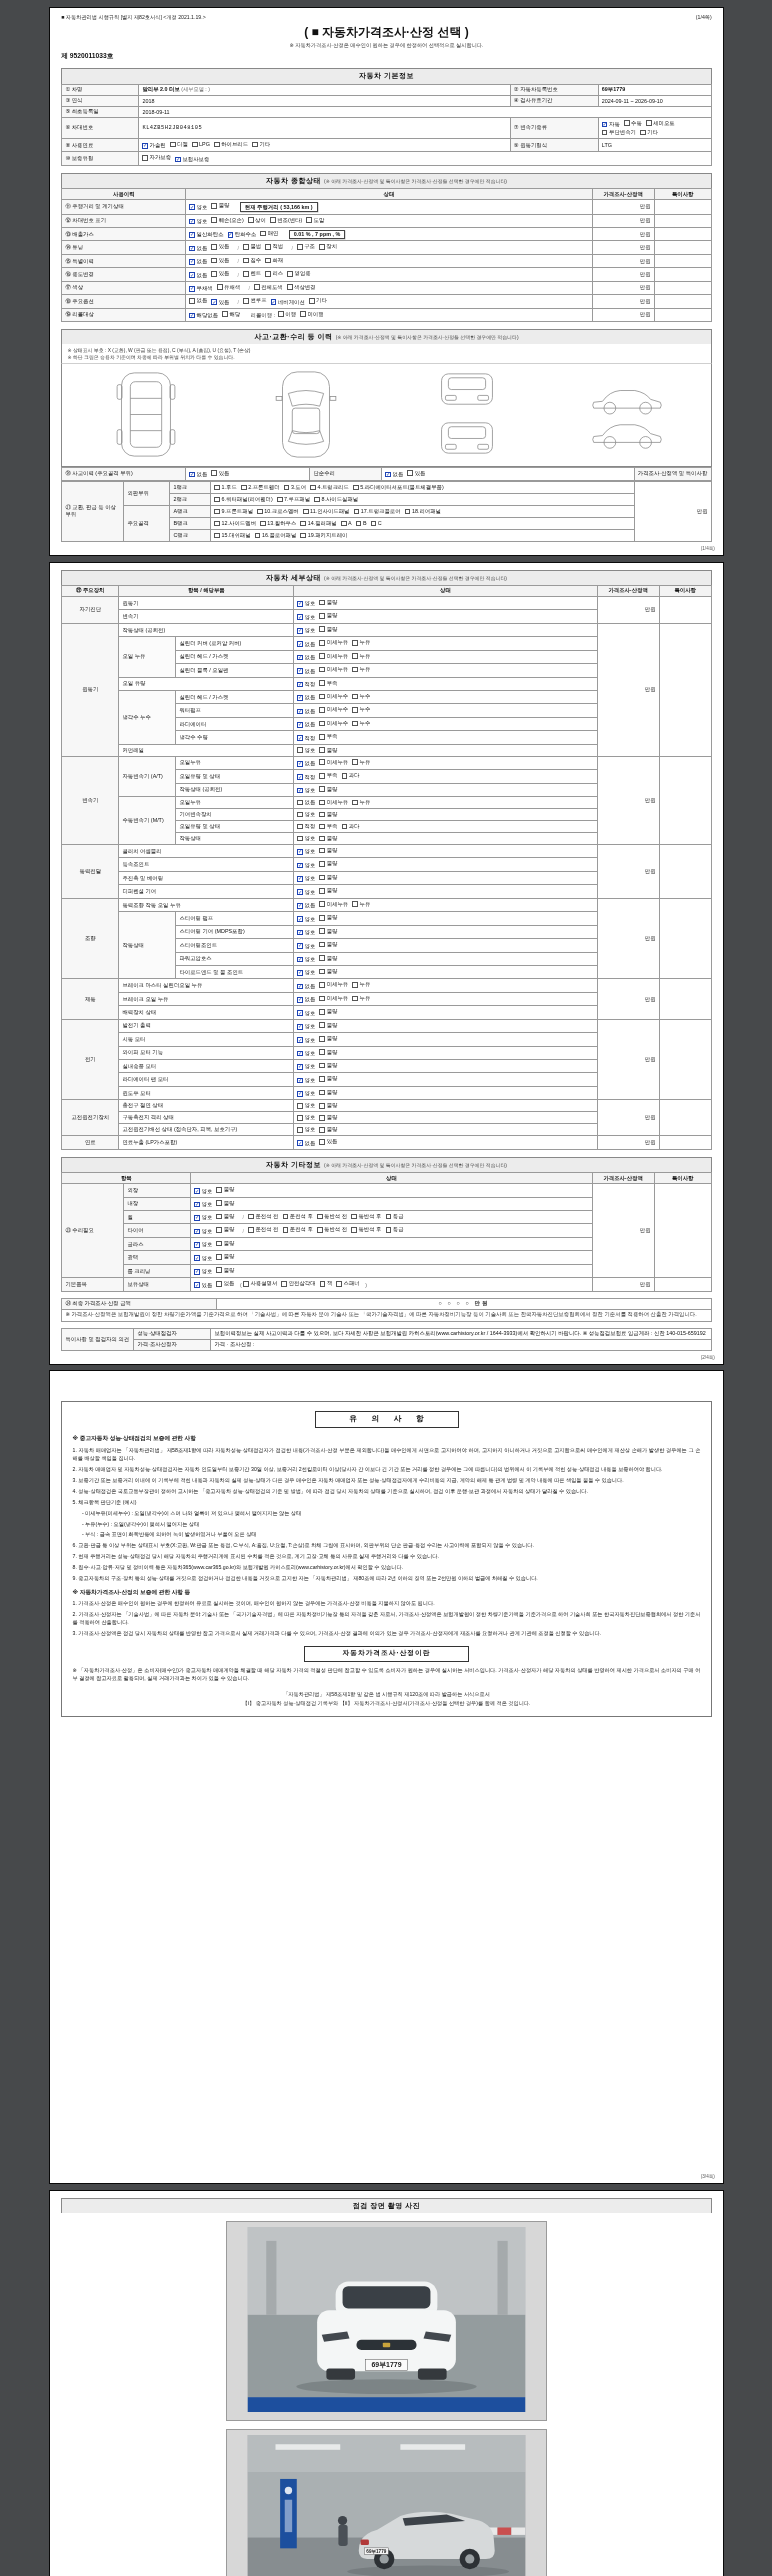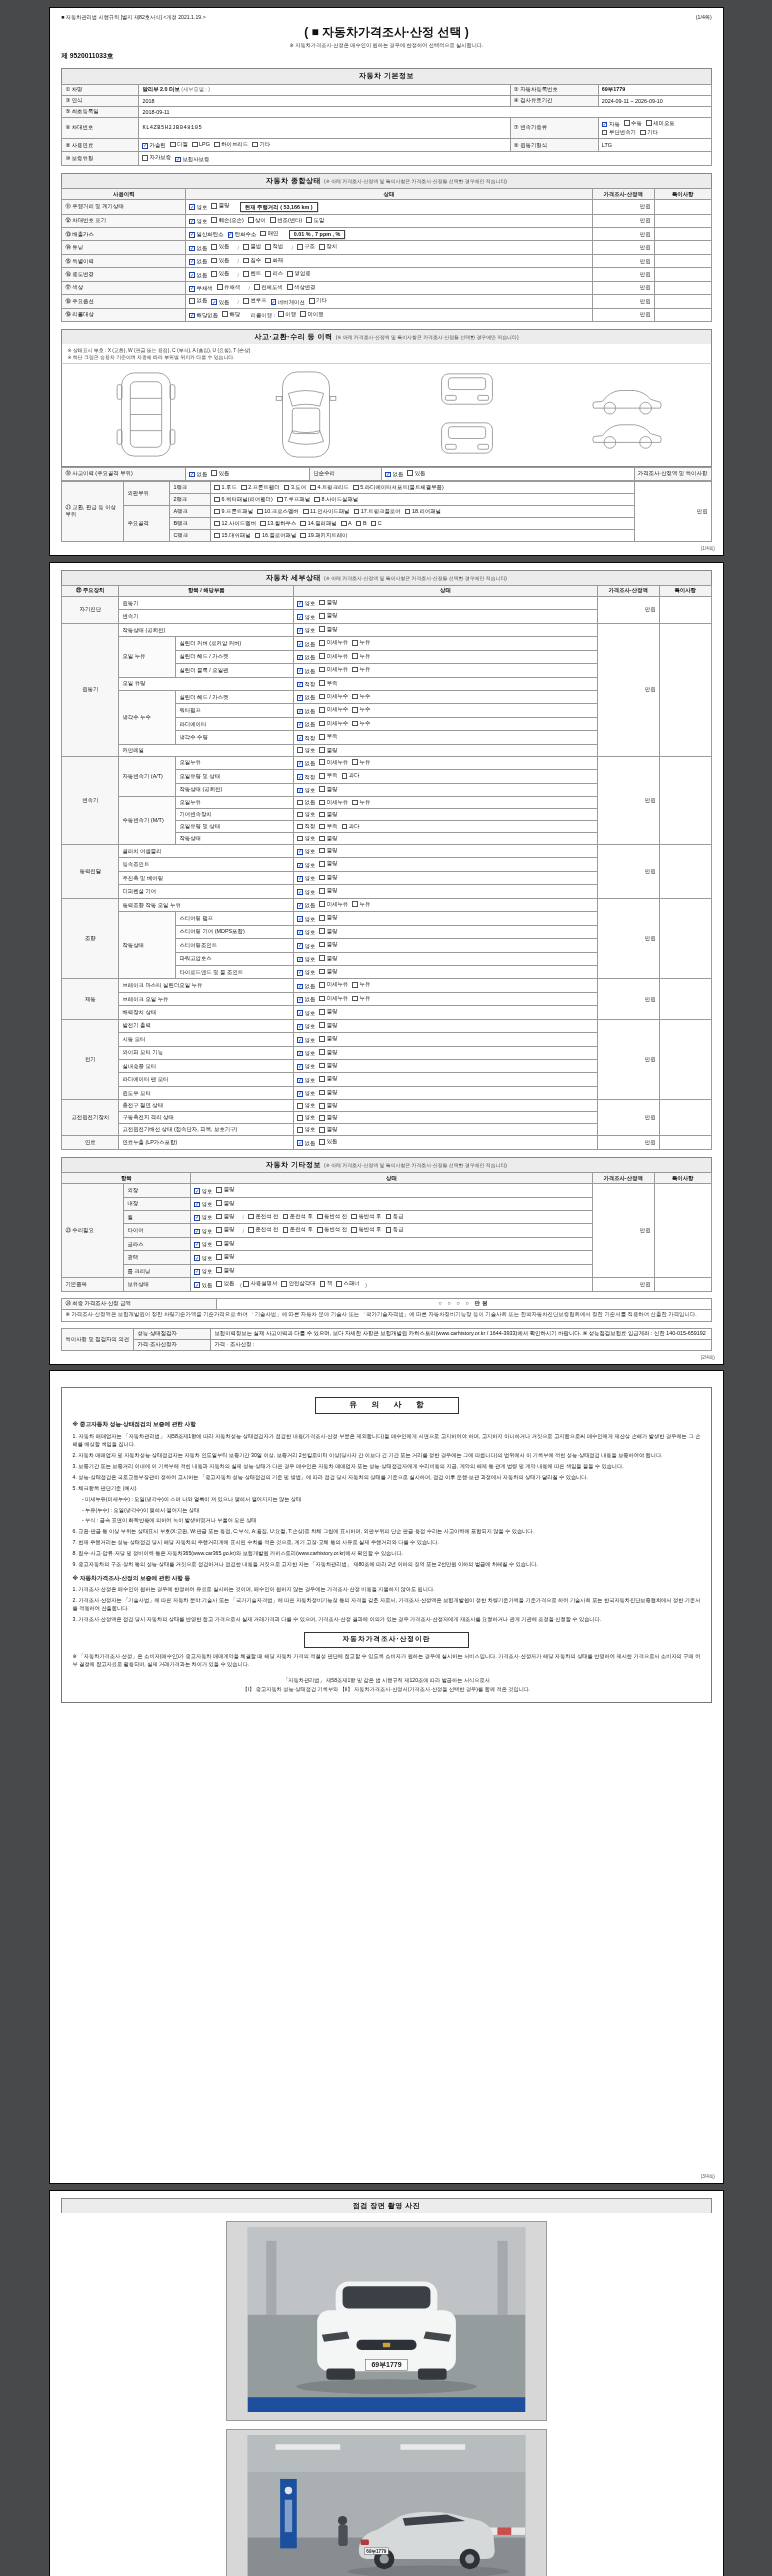--- a/index.html
+++ b/index.html
@@ -34,21 +34,21 @@
 .extra{display:inline-block;border:0.5px solid #444;padding:0.5px 4.1px;margin-left:6.2px;font-weight:bold;background:#fff;box-shadow:0.5px 0.5px 0 #bbb;font-size:5.4px}
 .subl{margin:0 3.1px 0 6.2px;color:#333}
 .slash{margin:0 4.1px;color:#999}
 .dev{background:#f7f7f7;text-align:center;width:54px}
 .part{background:#fbfbfb}
 .legend{border-left:0.5px solid #888;border-right:0.5px solid #888;font-size:4.9px;padding:2.1px 5.2px;color:#333;line-height:1.5}
 .diagrams{border:0.5px solid #888;border-top:0.5px solid #cfcfcf;display:flex;justify-content:space-around;align-items:center;padding:4.1px 3.1px;background:#fff}
 .diagrams svg *{stroke:#8a8a8a;fill:none;stroke-width:1.6}
 .final{font-weight:bold;text-align:center;font-size:6.7px;letter-spacing:2.1px}
 .tiny2{font-size:4.6px;color:#333;line-height:1.45;background:#fff}
-.nwrap{border:0.5px solid #777;padding:8.2px 10.3px;margin-top:9px}
+.nwrap{border:0.5px solid #777;padding:8.2px 10.3px;margin-top:23px}
 .nbox-title{width:144px;margin:1px auto 7.2px;border:0.8px solid #333;text-align:center;font-weight:bold;font-size:7.7px;letter-spacing:6.2px;padding:2.6px 0 2.6px 6.2px}
 .nsec{font-weight:bold;font-size:5.7px;margin:6.2px 0 2.1px}
 .np{font-size:5.2px;line-height:1.6;margin:2.6px 0;text-align:justify}
 .np.ind{margin-left:9.3px}
 .pricebox{width:165px;margin:8.2px auto 4.1px;border:0.8px solid #333;text-align:center;font-weight:bold;font-size:6.7px;padding:2.6px 0;letter-spacing:1px}
 .nfoot{text-align:center;font-size:5.2px;margin-top:7.2px;line-height:1.7;color:#222}
 .photo-wrap{width:321px;margin:8.2px auto;border:0.5px solid #9a9a9a;background:#d7d7d7;padding:5.2px;text-align:center}
 .pagemark{position:absolute;right:8.2px;bottom:4.1px;font-size:4.6px;color:#555}
 </style>
 </head>

